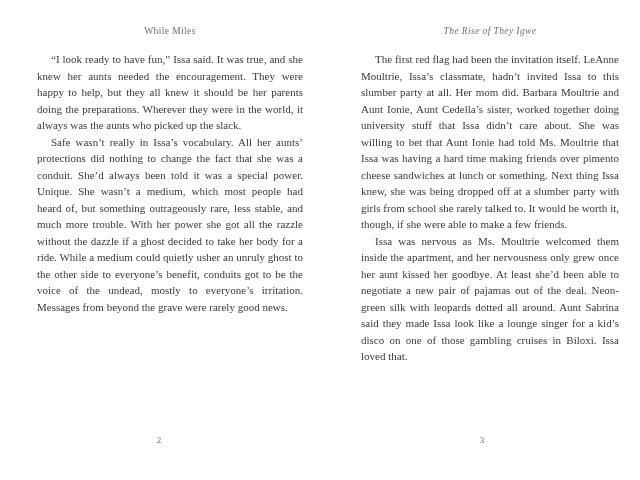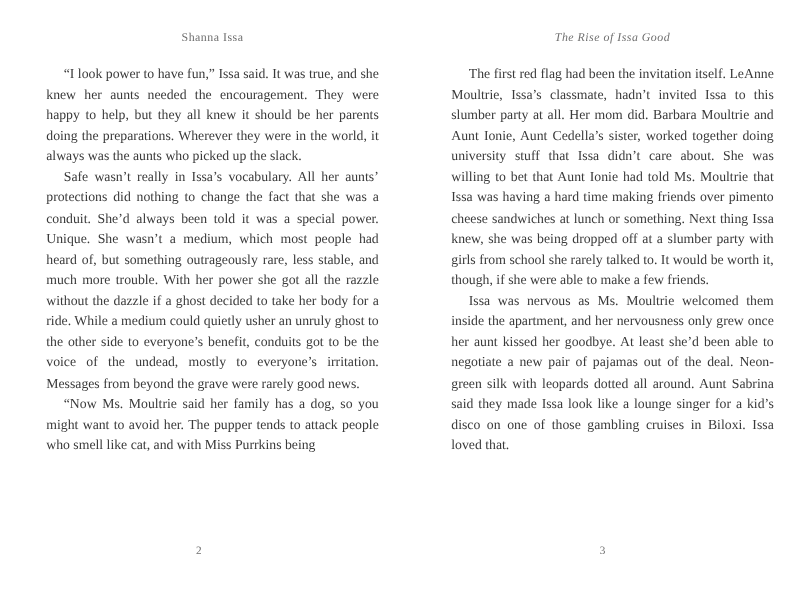--- a/index.html
+++ b/index.html
@@ -68,29 +68,28 @@
     color: #6f6f6f;
   }
   
   .page-left  .page-number { right: 22px; }
   .page-right .page-number { left: 0px; right: 16px; }
 </style>
 </head>
 <body>
 
 <div class="page page-left">
-  <div class="running-header">Shanna Issa</div>
+  <div class="running-header">While Miles</div>
   <div class="page-body">
-      <p><span>“I look power to have fun,” Issa said. It was true, and she knew her aunts needed the encouragement. They were happy to help, but they all knew it should be her parents doing the preparations. Wherever they were in the world, it always was the aunts who picked up the slack.</span></p>
+      <p><span>“I look ready to have fun,” Issa said. It was true, and she knew her aunts needed the encouragement. They were happy to help, but they all knew it should be her parents doing the preparations. Wherever they were in the world, it always was the aunts who picked up the slack.</span></p>
       <p><span class="italic">Safe</span><span> wasn’t really in Issa’s vocabulary. All her aunts’ protections did nothing to change the fact that she was a conduit. She’d always been told it was a special power. Unique. She wasn’t a medium, which most people had heard of, but something outrageously rare, less stable, and much more trouble. With her power she got all the razzle without the dazzle if a ghost decided to take her body for a ride. While a medium could quietly usher an unruly ghost to the other side to everyone’s benefit, conduits got to be the voice of the undead, mostly to everyone’s irritation. Messages from beyond the grave were rarely good news.</span></p>
-      <p><span>“Now Ms. Moultrie said her family has a dog, so you might want to avoid her. The pupper tends to attack people who smell like cat, and with Miss Purrkins being</span></p>
     </div>
   <div class="page-number">2</div>
 </div>
 
 <div class="page page-right">
-  <div class="running-header">The Rise of Issa Good</div>
+  <div class="running-header">The Rise of They Igwe</div>
   <div class="page-body">
       <p><span>The first red flag had been the invitation itself. LeAnne Moultrie, Issa’s classmate, hadn’t invited Issa to this slumber party at all. Her mom did. Barbara Moultrie and Aunt Ionie, Aunt Cedella’s sister, worked together doing university stuff that Issa didn’t care about. She was willing to bet that Aunt Ionie had told Ms. Moultrie that Issa was having a hard time making friends over pimento cheese sandwiches at lunch or something. Next thing Issa knew, she was being dropped off at a slumber party with girls from school she rarely talked to. It would be worth it, though, if she were able to make a few friends.</span></p>
       <p><span>Issa was nervous as Ms. Moultrie welcomed them inside the apartment, and her nervousness only grew once her aunt kissed her goodbye. At least she’d been able to negotiate a new pair of pajamas out of the deal. Neon-green silk with leopards dotted all around. Aunt Sabrina said they made Issa look like a lounge singer for a kid’s disco on one of those gambling cruises in Biloxi. Issa loved that.</span></p>
     </div>
   <div class="page-number">3</div>
 </div>
 
 </body></html>

